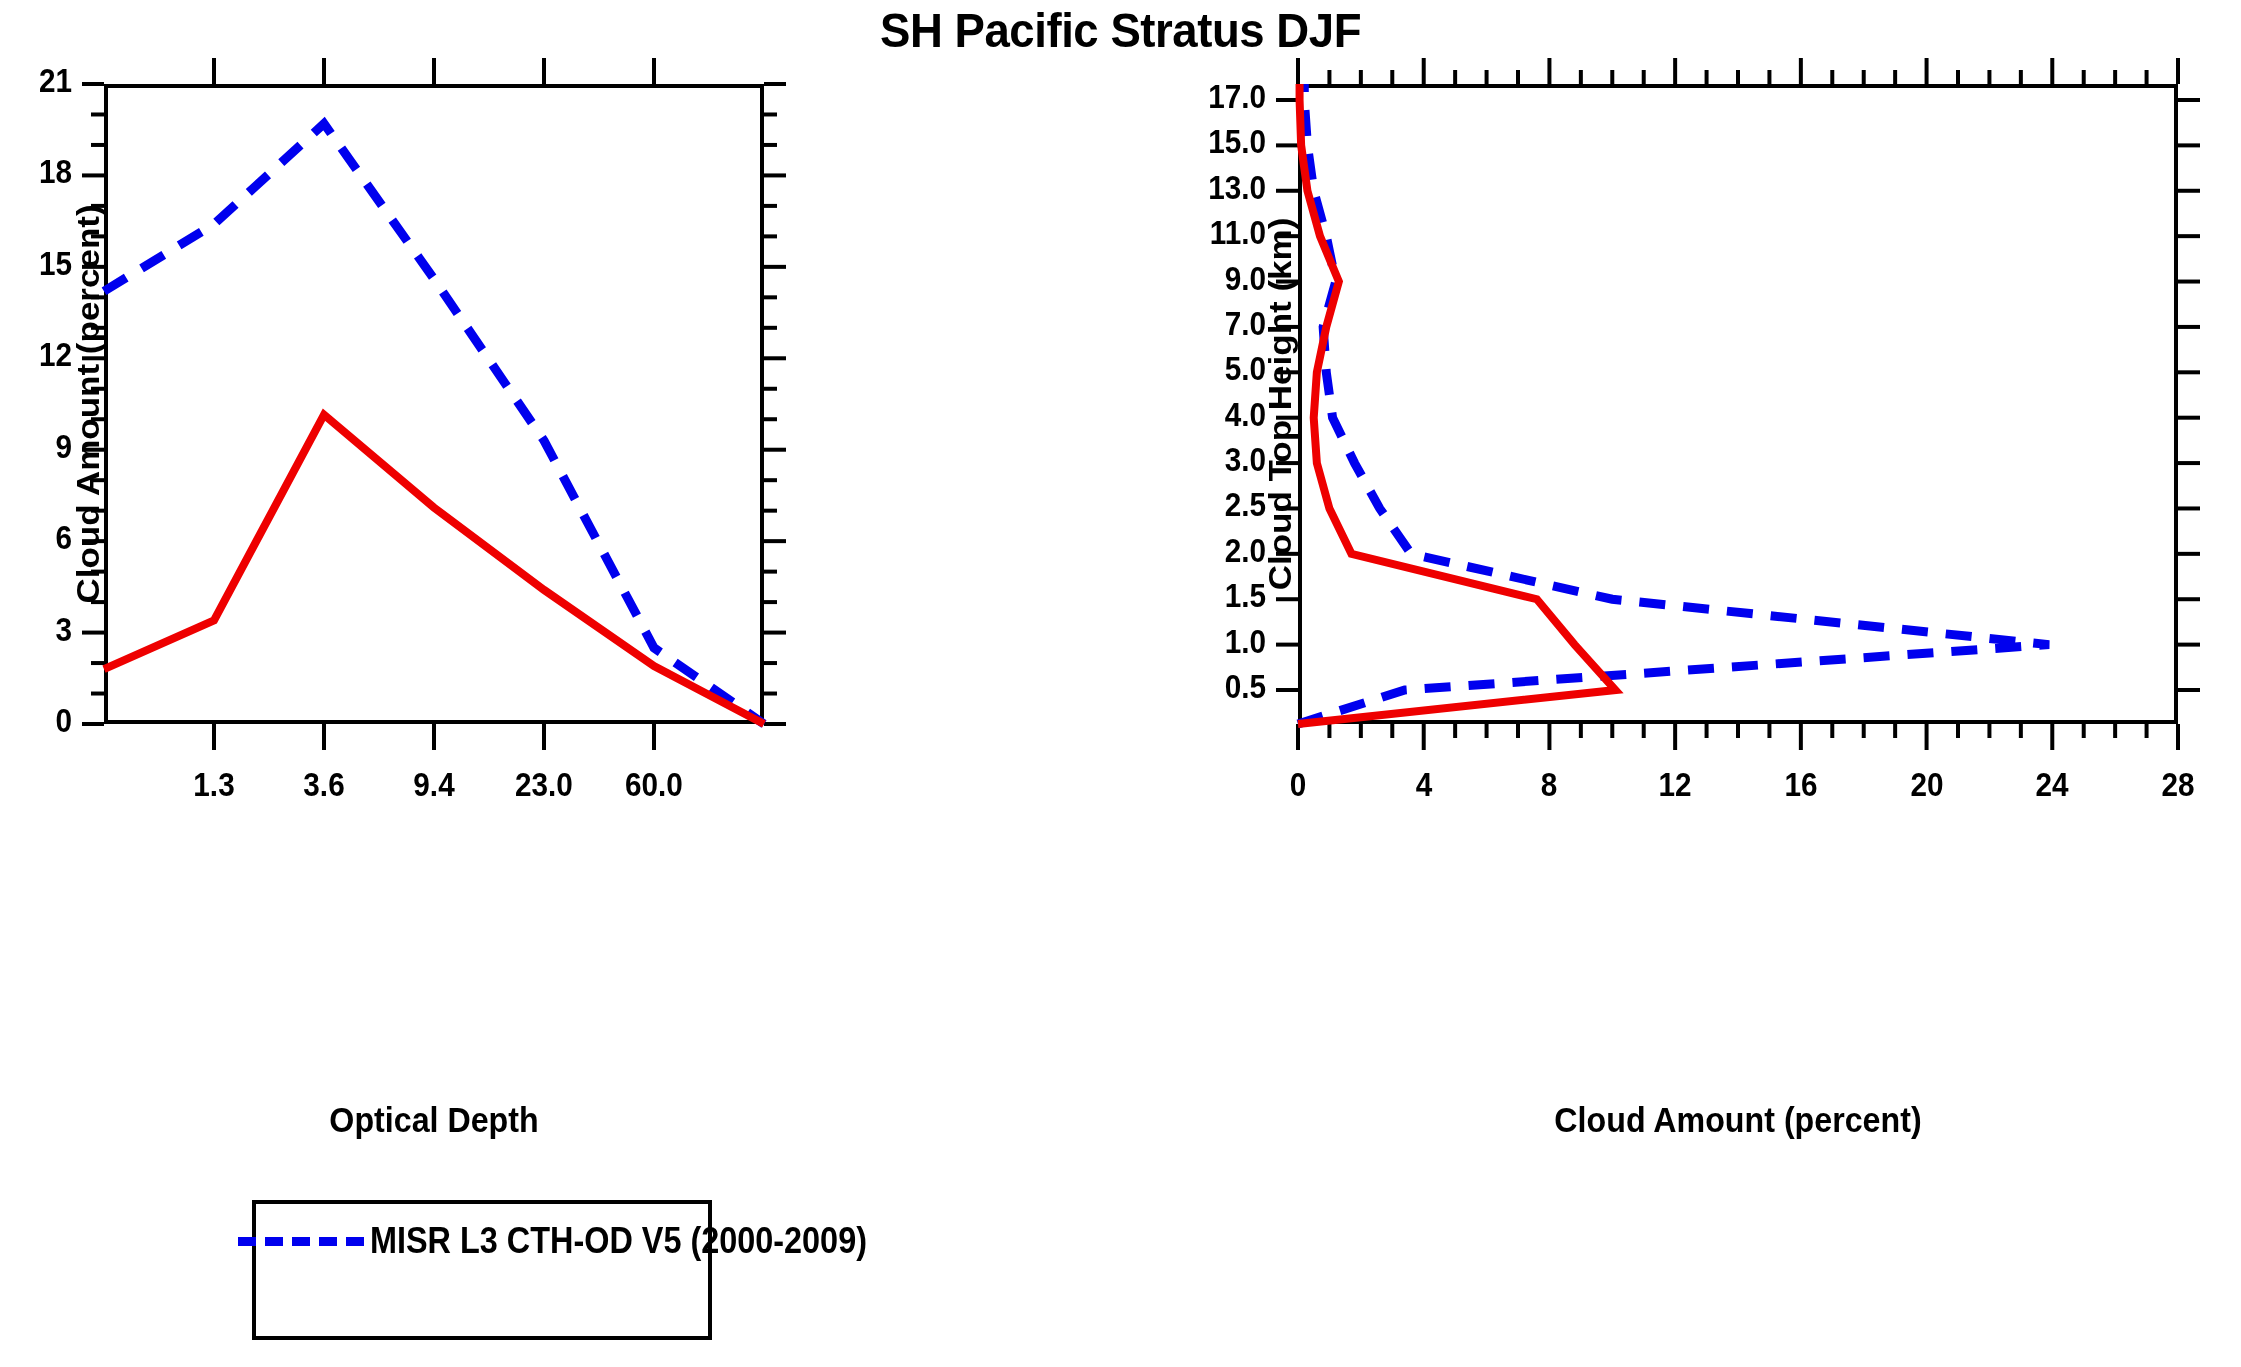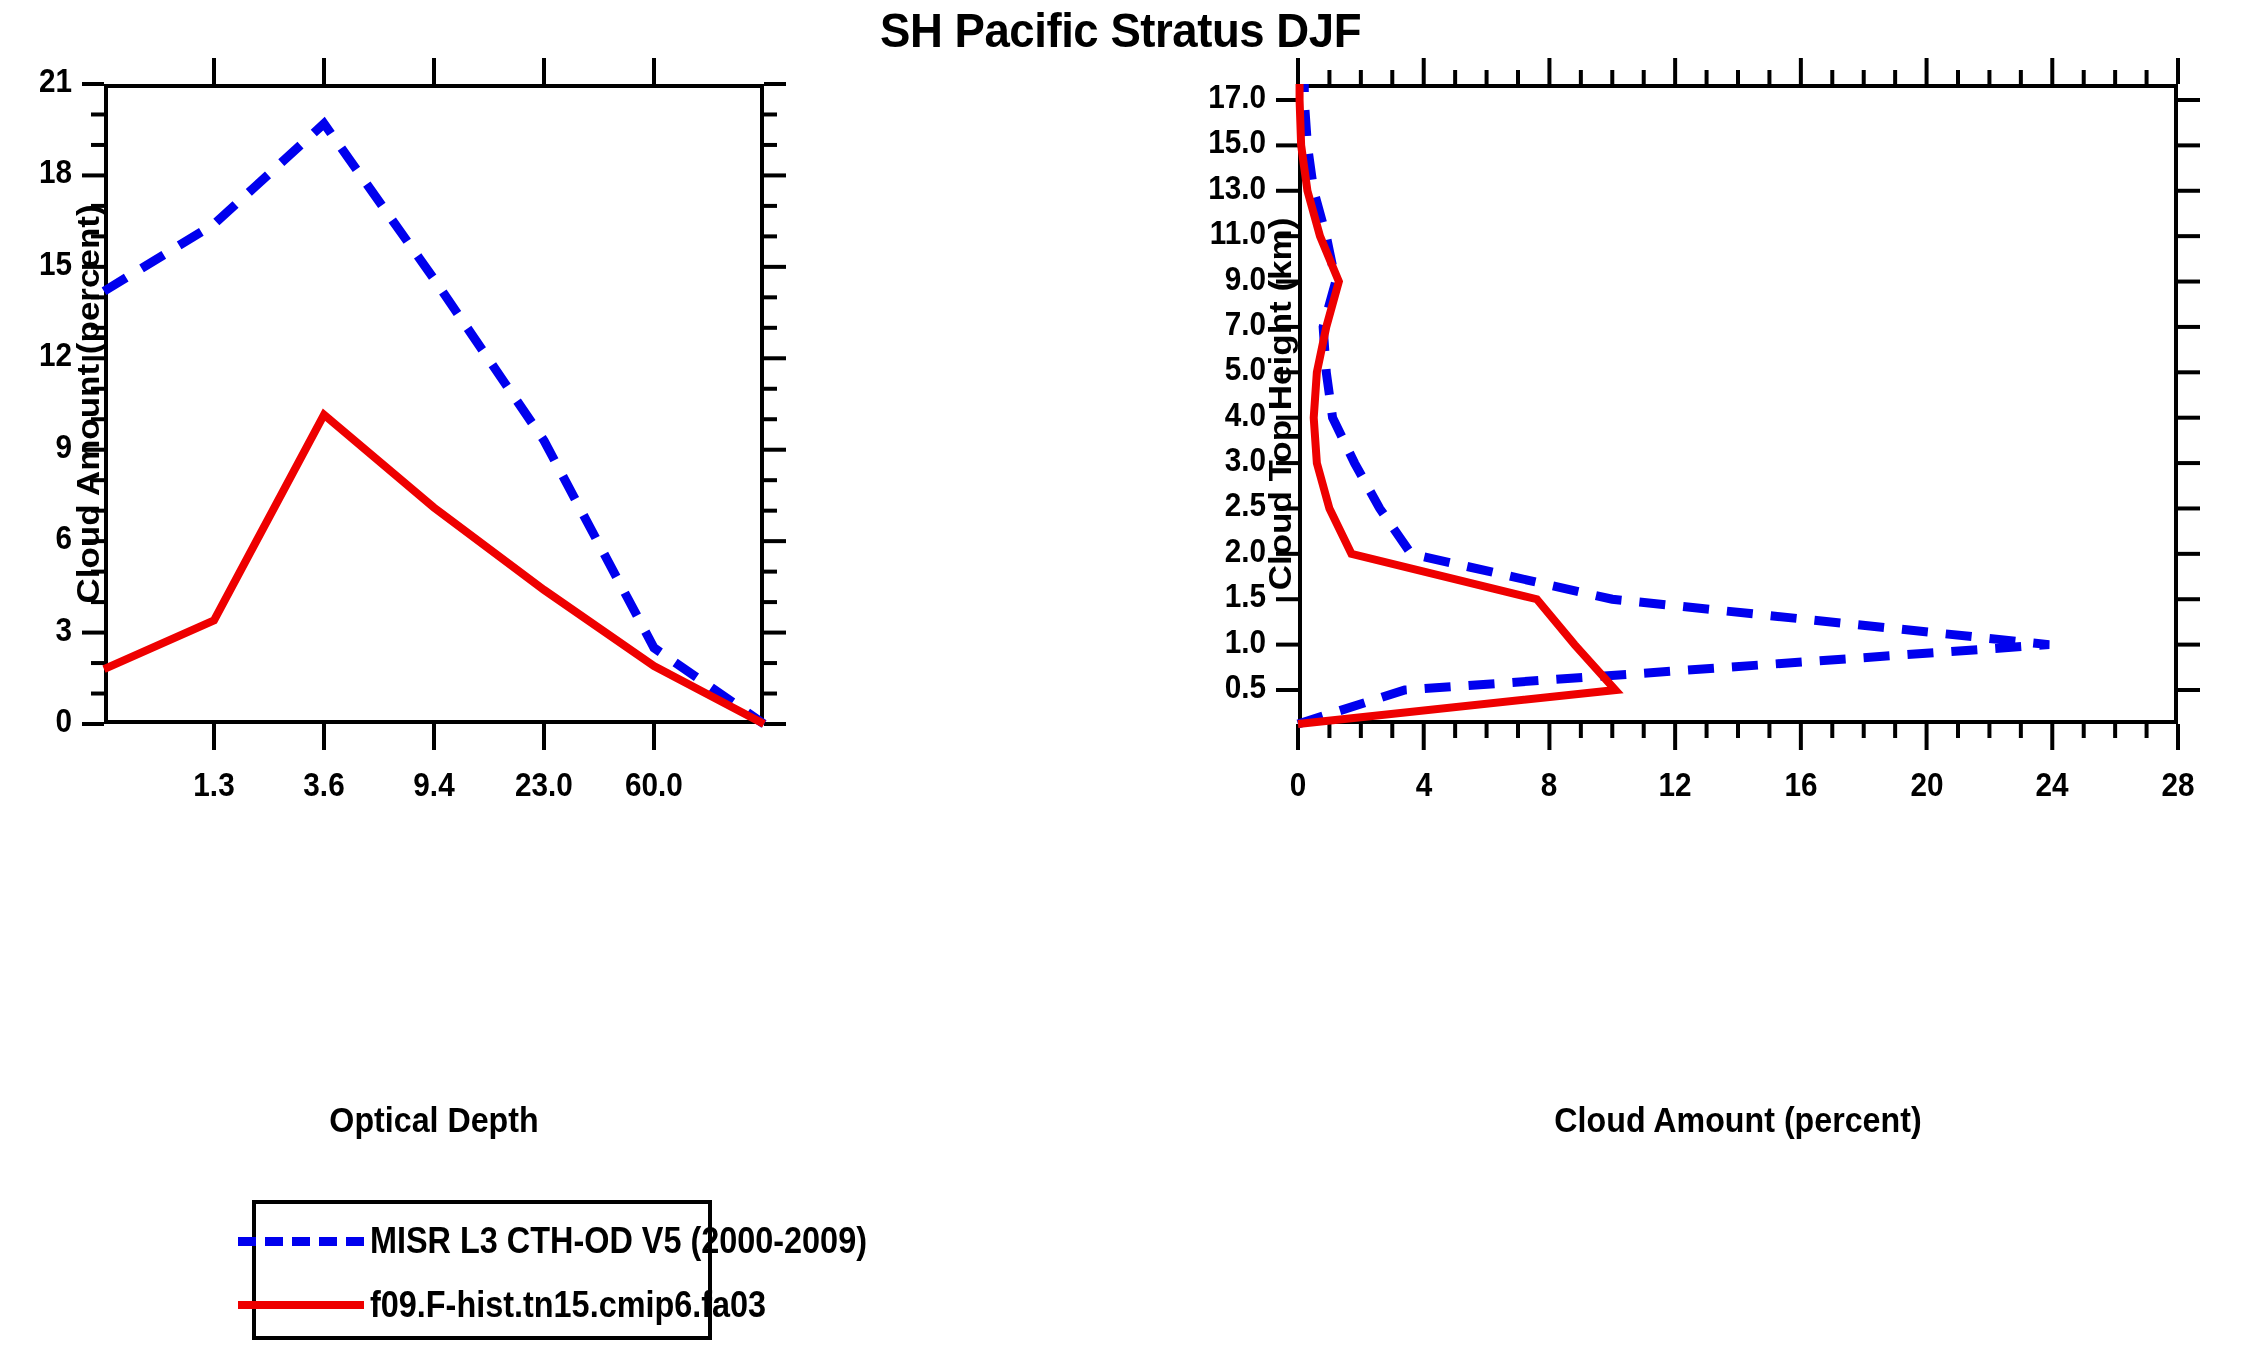--- a/index.html
+++ b/index.html
@@ -245,17 +245,13 @@
     </div>
   <div class="axtitle" style="left:368px;top:1100px;width:500px;text-align:center;">Cloud Amount (percent)</div>
   <div class="axtitle vert" style="left:-110px;top:384px;width:540px;text-align:center;">Cloud Top Height (km)</div>
 </div>
 
 <div class="legend" style="left:252px;top:1200px;width:460px;height:140px;">
   <div class="legrow" style="left:-18px;top:16px;">
     <span class="legline dash"></span>
     <span class="legtext">MISR L3 CTH-OD V5 (2000-2009)</span>
   </div>
-  <div class="legrow" style="left:-18px;top:80px;">
-    <span class="legline solid"></span>
-    <span class="legtext">f09.F-hist.tn15.cmip6.fa03</span>
-  </div>
 </div>
 
 </body></html>

